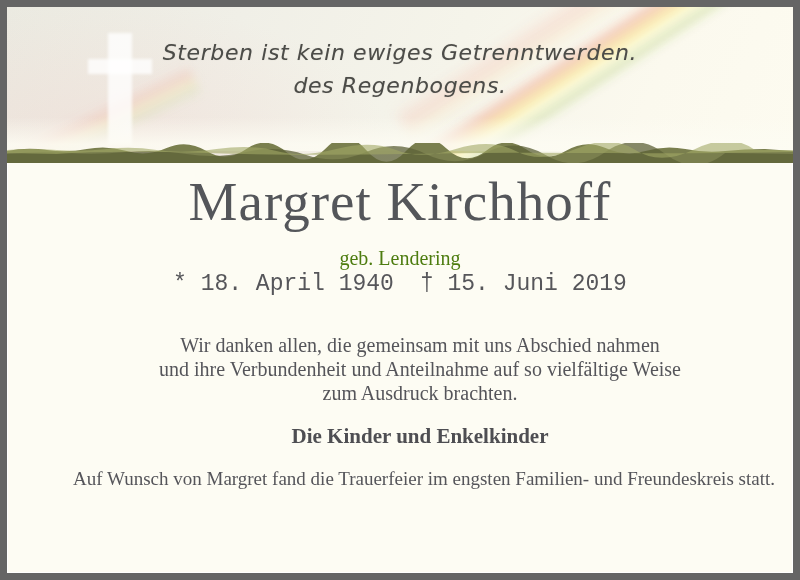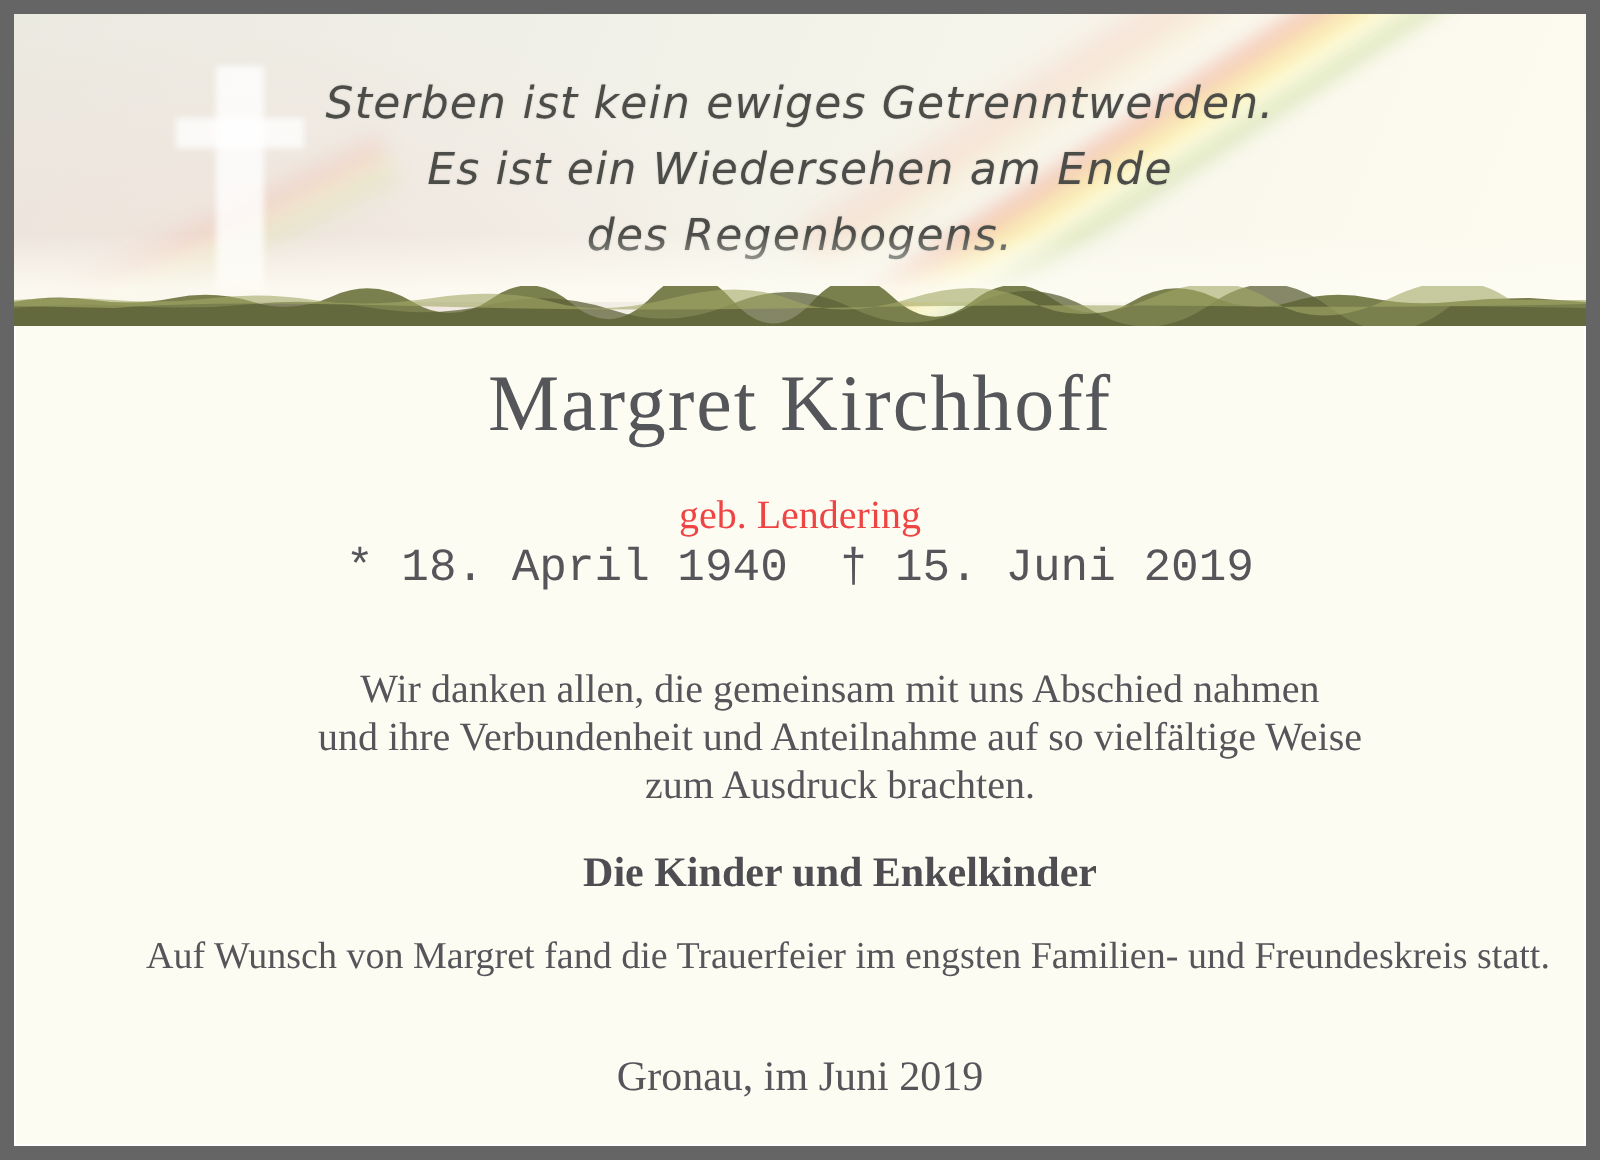--- a/index.html
+++ b/index.html
@@ -110,26 +110,26 @@
     letter-spacing: 0.6px;
     color: #4c4c48;
     text-shadow: 0 0 1px rgba(76,76,72,0.25);
   }
 
   
   .line { position: absolute; left: 0; right: 0; text-align: center; color: #56565a; }
 
   .name {
     top: 166px;
-    font-size: 40px;
+    font-size: 55px;
     line-height: 58px;
     letter-spacing: 1px;
     color: #54565a;
   }
-  .maiden   { top: 240px; font-size: 20px; color: #ef4444; }
+  .maiden   { top: 240px; font-size: 20px; color: #4d7c0f; }
   .dates    { top: 264px; font-size: 23px; font-family: Liberation Mono, monospace; }
   .dates .gap { display: inline-block; width: 26px; }
 
   .thanks   { top: 326px; font-size: 20px; line-height: 24px; color: #55555a; padding-left: 40px; }
   .signature{ top: 417px; font-size: 21px; font-weight: bold; color: #4e4e52; padding-left: 40px; }
   .funeral  { top: 461px; font-size: 19px; white-space: nowrap; color: #55555a; margin-left: 48px; }
   .placedate{ top: 519px; font-size: 21px; color: #55555a; }
 </style>
 </head>
 <body>
@@ -141,21 +141,20 @@
     <div class="rainbow-main"></div>
     <div class="rainbow-faint"></div>
 
     <div class="cross">
       <div class="v"></div>
         <div class="h"></div>
     </div>
 
     <div class="verse">
       <div>Sterben ist kein ewiges Getrenntwerden.</div>
-      <div>Es ist ein Wiedersehen am Ende</div>
       <div>des Regenbogens.</div>
     </div>
 
     <div class="haze"></div>
 
     <div class="grass">
       <svg viewBox="0 0 788 20" preserveAspectRatio="none" aria-hidden="true">
         <path d="M0,8 Q20,4 40,7 T80,6 T120,8 T160,5 T200,8 T240,6 T280,9 T320,5 T360,7 T400,8 T440,5 T480,8 T520,6 T560,8 T600,5 T640,8 T680,6 T720,8 T760,6 L788,8 L788,20 L0,20 Z" fill="#7a7f4e"></path>
         <path d="M0,11 Q30,8 60,10 T120,9 T180,11 T240,9 T300,12 T360,9 T420,11 T480,10 T540,12 T600,9 T660,11 T720,10 L788,11 L788,20 L0,20 Z" fill="#5e6238" opacity="0.75"></path>
         <path d="M0,7 Q25,5 50,7 T100,6 T150,7 T210,6 T270,8 T330,6 T390,7 T450,6 T510,8 T570,6 T630,7 T690,6 T750,7 L788,7 L788,9 Q700,11 600,10 T400,11 T200,10 T50,11 L0,10 Z" fill="#a2a866" opacity="0.6"></path>
@@ -170,15 +169,14 @@
   </div>
 
   <div class="line thanks">
     <div>Wir danken allen, die gemeinsam mit uns Abschied nahmen</div>
     <div>und ihre Verbundenheit und Anteilnahme auf so vielfältige Weise</div>
     <div>zum Ausdruck brachten.</div>
   </div>
 
   <div class="line signature">Die Kinder und Enkelkinder</div>
   <div class="line funeral">Auf Wunsch von Margret fand die Trauerfeier im engsten Familien- und Freundeskreis statt.</div>
-  <div class="line placedate">Gronau, im Juni 2019</div>
 
 </div>
 
 </body></html>

